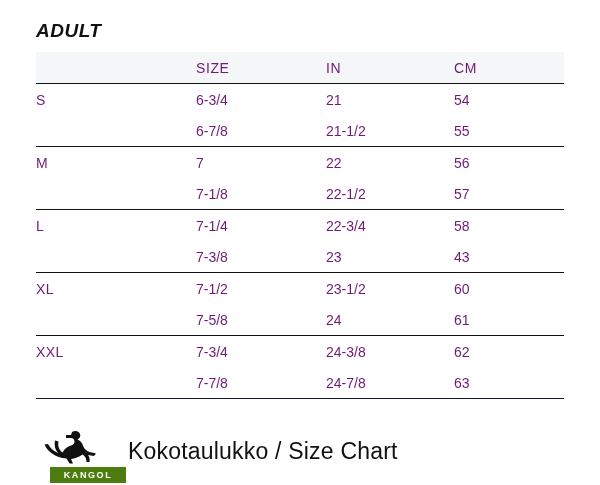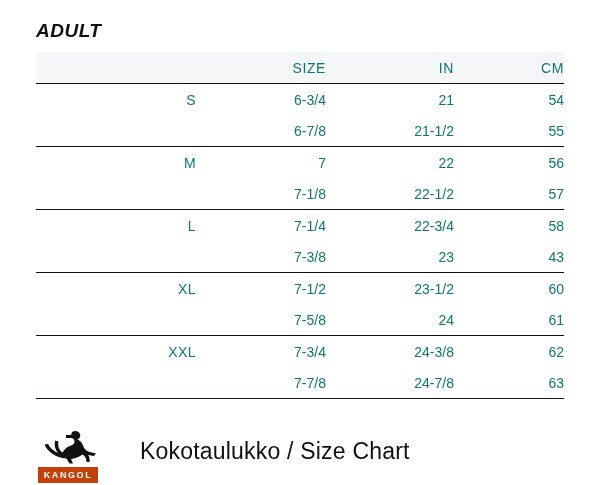--- a/index.html
+++ b/index.html
@@ -39,22 +39,22 @@
     border-collapse: collapse;
     table-layout: fixed;
   }
   table.size-table th,
   table.size-table td {
     padding: 0;
     margin: 11px;
     height: 31px;
     font-size: 14px;
     font-weight: normal;
-    color: #0f766e;
-    text-align: right;
+    color: #701a75;
+    text-align: left;
     vertical-align: middle;
   }
   thead tr {
     background: #f4f6f8;
   }
   thead th {
     font-weight: bold;
     font-size: 13px;
     letter-spacing: 0.6px;
     color: #111111;
@@ -93,35 +93,35 @@
   }
   .logo .roo {
     position: absolute;
     left: 8px;
     top: 0px;
     width: 56px;
     height: 36px;
   }
   .logo .wordmark {
     position: absolute;
-    left: 4px;
+    left: 16px;
     top: 37px;
-    width: 60px;
+    width: 76px;
     height: 16px;
-    background: #c2410c;
+    background: #4d7c0f;
     color: #ffffff;
     font-size: 9px;
     font-weight: bold;
     letter-spacing: 1.6px;
     text-align: center;
     line-height: 16px;
   }
   .footer-caption {
     position: absolute;
-    left: 140px;
+    left: 128px;
     top: 14px;
     font-size: 23px;
     color: #111111;
     letter-spacing: 0.2px;
   }
 </style>
 </head>
 <body>
 
 <div class="page">

